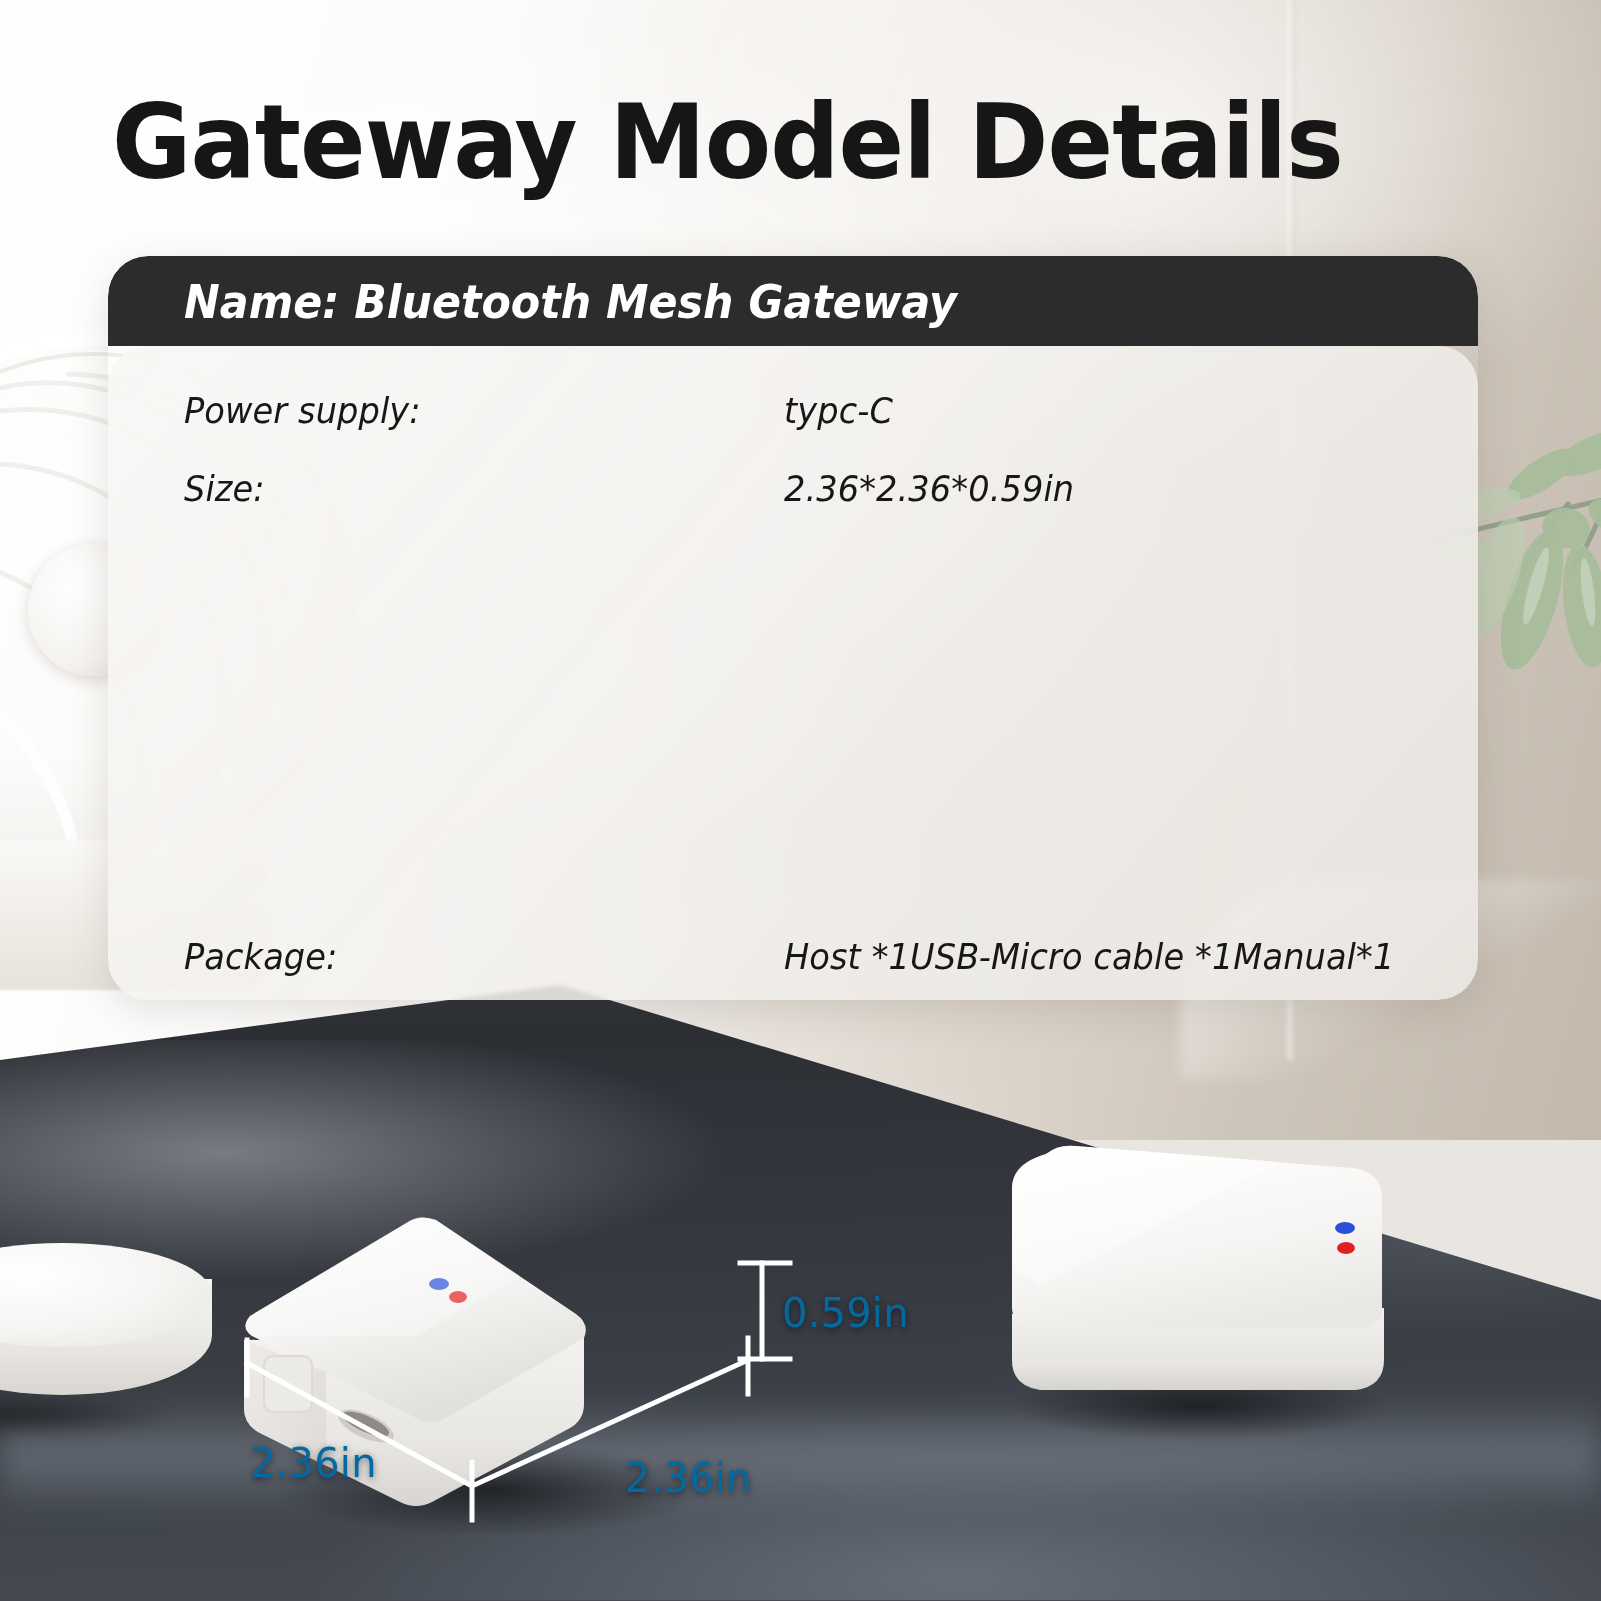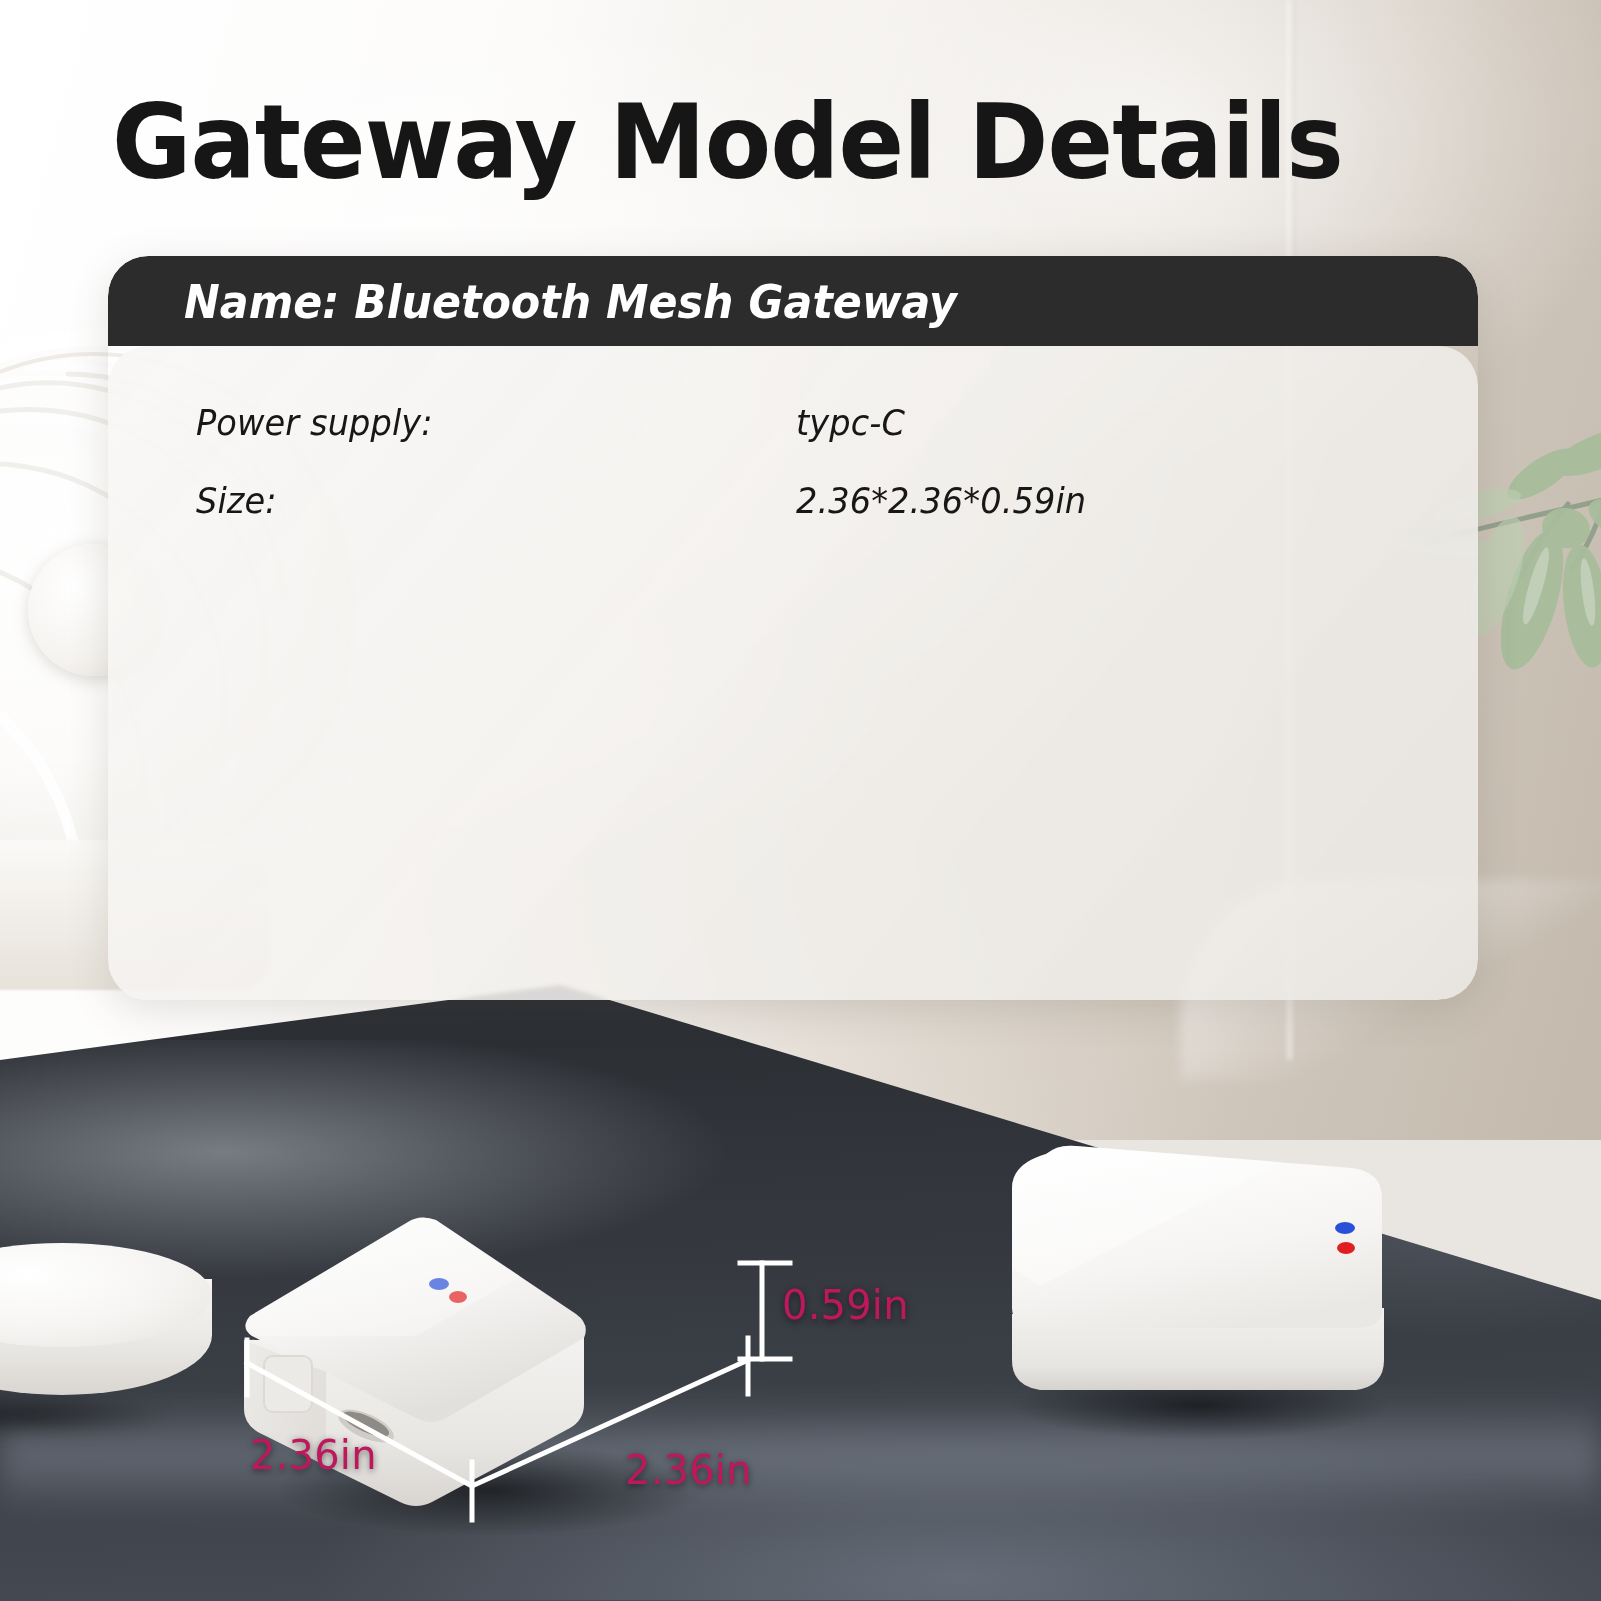--- a/index.html
+++ b/index.html
@@ -101,23 +101,24 @@
   .gw-left svg{width:100%;height:100%;display:block;overflow:visible;}
 
   
   .gw-right{position:absolute;left:980px;top:1118px;width:440px;height:310px;}
   .gw-right svg{width:100%;height:100%;display:block;overflow:visible;}
 
   
   .dims{position:absolute;left:0;top:0;width:1601px;height:1601px;}
   .dims svg{width:100%;height:100%;display:block;}
   .dim-label{
-    position:absolute;color:#be185d;font-family:"DejaVu Sans", sans-serif;
+    position:absolute;color:#0369a1;font-family:"DejaVu Sans", sans-serif;
     font-weight:400;letter-spacing:.2px;white-space:nowrap;
     text-shadow:0 2px 7px rgba(0,0,0,.55);
+    margin-top:8px;
   }
   #dim-h{left:782px;top:1282px;font-size:40px;}
   #dim-w1{left:250px;top:1432px;font-size:40px;}
   #dim-w2{left:625px;top:1447px;font-size:40px;}
 
   
   .page-title{
     position:absolute;left:112px;top:88px;width:1400px;
     font-family:"DejaVu Sans", sans-serif;
     font-weight:700;font-size:104px;line-height:1.04;
@@ -145,21 +146,21 @@
     transform:scaleX(.93);transform-origin:left center;white-space:nowrap;
   }
   .card-body{
     position:absolute;left:0;top:90px;width:100%;height:654px;
     background:linear-gradient(130deg, rgba(248,247,245,.90) 0%, rgba(243,241,238,.88) 42%, rgba(235,232,228,.90) 100%);
     border-radius:40px 40px 40px 40px;
     backdrop-filter:blur(2px);
   }
   .rows{
     position:absolute;left:0;top:90px;width:100%;height:600px;
-    padding:0;margin:12px;
+    padding:0;margin:0;
   }
   .row{
     position:absolute;left:76px;right:40px;height:46px;display:flex;align-items:center;
   }
   .row .label{
     width:600px;flex:0 0 600px;
     font-family:"DejaVu Sans", sans-serif;
     font-size:35px;color:#171717;letter-spacing:.1px;
     transform:scaleX(.96);transform-origin:left center;white-space:nowrap;
   }
@@ -348,16 +349,20 @@
 
     <div class="rows">
       <div class="row" style="top:42px">
         <div class="label">Power supply:</div>
         <div class="value">typc-C</div>
       </div>
       <div class="row" style="top:120px">
         <div class="label">Size:</div>
         <div class="value">2.36*2.36*0.59in</div>
       </div>
+      <div class="row" style="top:588px">
+        <div class="label">Package:</div>
+        <div class="value">Host *1USB-Micro cable *1Manual*1</div>
+      </div>
     </div>
   </div>
 
 </div>
 
 </body></html>

